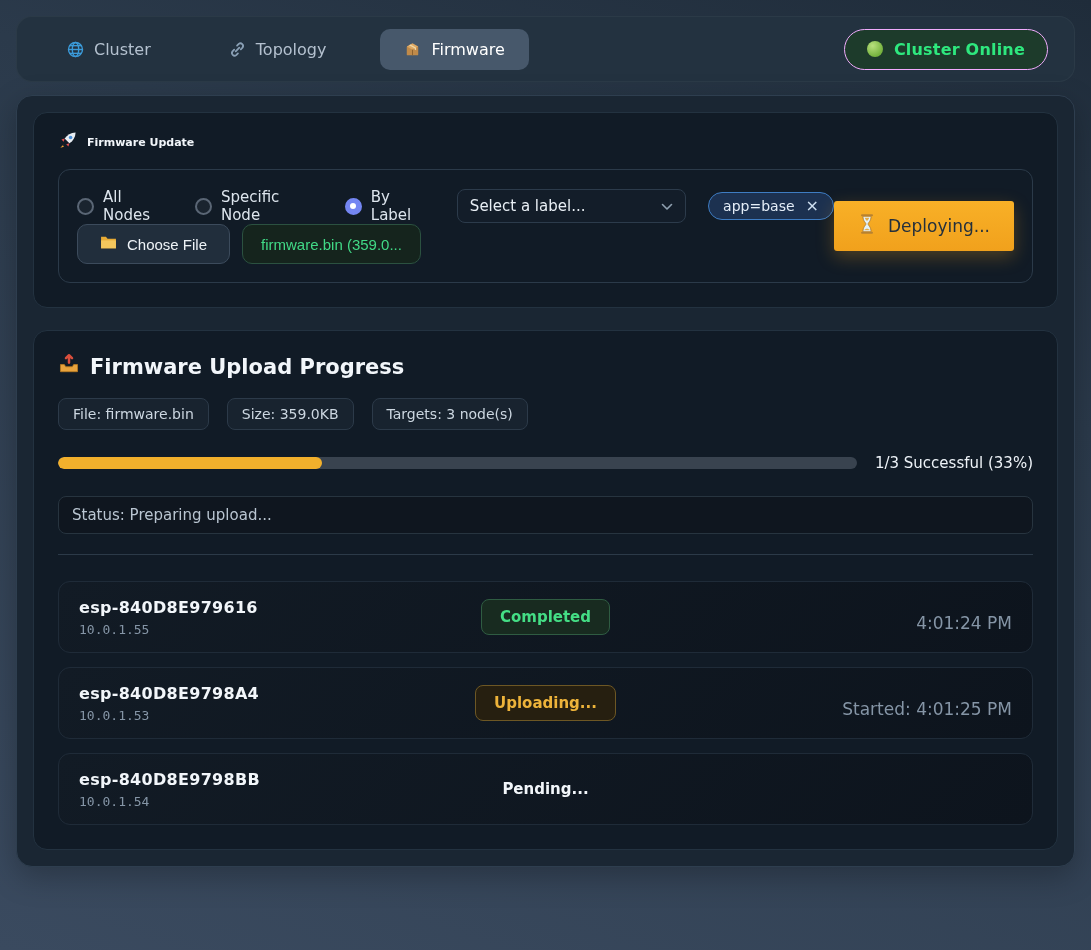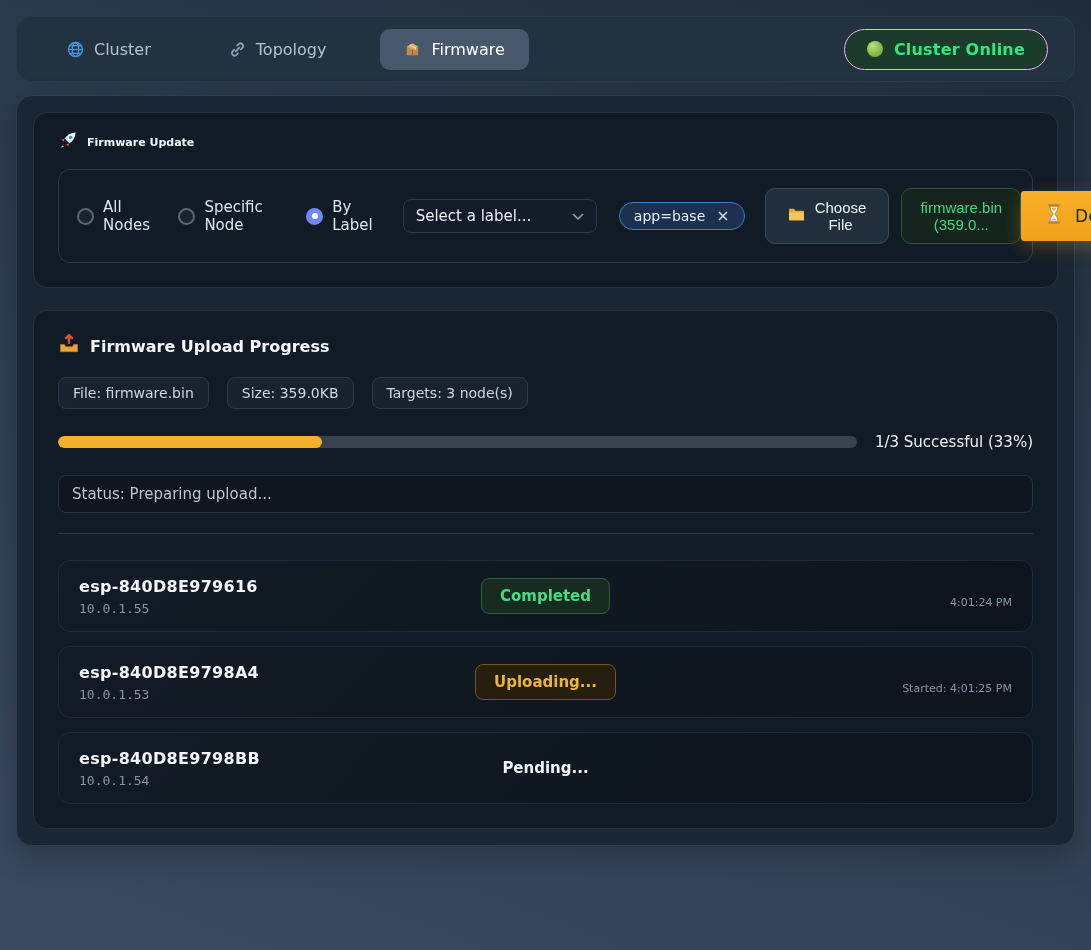--- a/index.html
+++ b/index.html
@@ -44,28 +44,28 @@
   .card {
     background: #111b26; border: 1px solid #233240; border-radius: 14px;
     padding: 18px 24px 24px;
   }
   .card + .card { margin-top: 22px; }
   .card-title {
     display: flex; align-items: center; gap: 10px;
     font-weight: bold; color: #f2f6fa; margin: 0 0 16px;
   }
   .t1 { font-size: 11px; }
-  .t2 { font-size: 16px; margin-top: 4px; margin-bottom: 18px; }
+  .t2 { font-size: 21px; margin-top: 4px; margin-bottom: 18px; }
 
   
   .form-panel {
     border: 1px solid #2b3a49; border-radius: 12px; padding: 18px;
     display: flex; justify-content: space-between; align-items: center;
   }
-  .form-left { display: flex; flex-direction: row; gap: 20px; }
+  .form-left { display: flex; flex-direction: column; }
   .radio-row { display: flex; align-items: center; gap: 22px; }
   .radio { display: flex; align-items: center; gap: 9px; color: #dde5ed; font-size: 15px; cursor: pointer; }
   .radio-circle {
     width: 17px; height: 17px; border-radius: 50%;
     border: 2px solid #5a6675; background: #1a242f; position: relative; flex: none;
   }
   .radio.checked .radio-circle { border-color: #7486f2; background: #7486f2; }
   .radio.checked .radio-circle::after {
     content: ""; position: absolute; inset: 3.5px; border-radius: 50%; background: #ffffff;
   }
@@ -114,21 +114,21 @@
     border: 1px solid #1f2b38; border-radius: 12px;
     padding: 12px 20px; min-height: 72px;
   }
   .node-row + .node-row { margin-top: 14px; }
   .node-name { font-weight: bold; font-size: 16px; color: #f2f6fa; letter-spacing: .3px; }
   .node-ip { font-family: "DejaVu Sans Mono", "Liberation Mono", monospace; font-size: 13px; color: #8595a6; margin-top: 5px; }
   .badge { justify-self: center; padding: 8px 18px; border-radius: 8px; font-weight: bold; font-size: 15px; }
   .badge.completed { color: #44de85; background: #182b20; border: 1px solid #2f5c42; }
   .badge.uploading { color: #edb33a; background: #261f10; border: 1px solid #6d5724; }
   .badge.pending   { color: #f2f6fa; background: transparent; border: none; }
-  .node-time { justify-self: end; color: #8595a6; font-size: 11px; margin-top: 12px; }
+  .node-time { justify-self: end; color: #8595a6; font-size: 17px; margin-top: 12px; }
 </style>
 </head>
 <body>
 
 <nav class="nav">
   <div class="nav-tab">
     <span class="ico">
       <svg width="17" height="17" viewBox="0 0 16 16">
           <g fill="none" stroke="#3b9ad9" stroke-width="1.3">
             <circle cx="8" cy="8" r="6.6"></circle>

